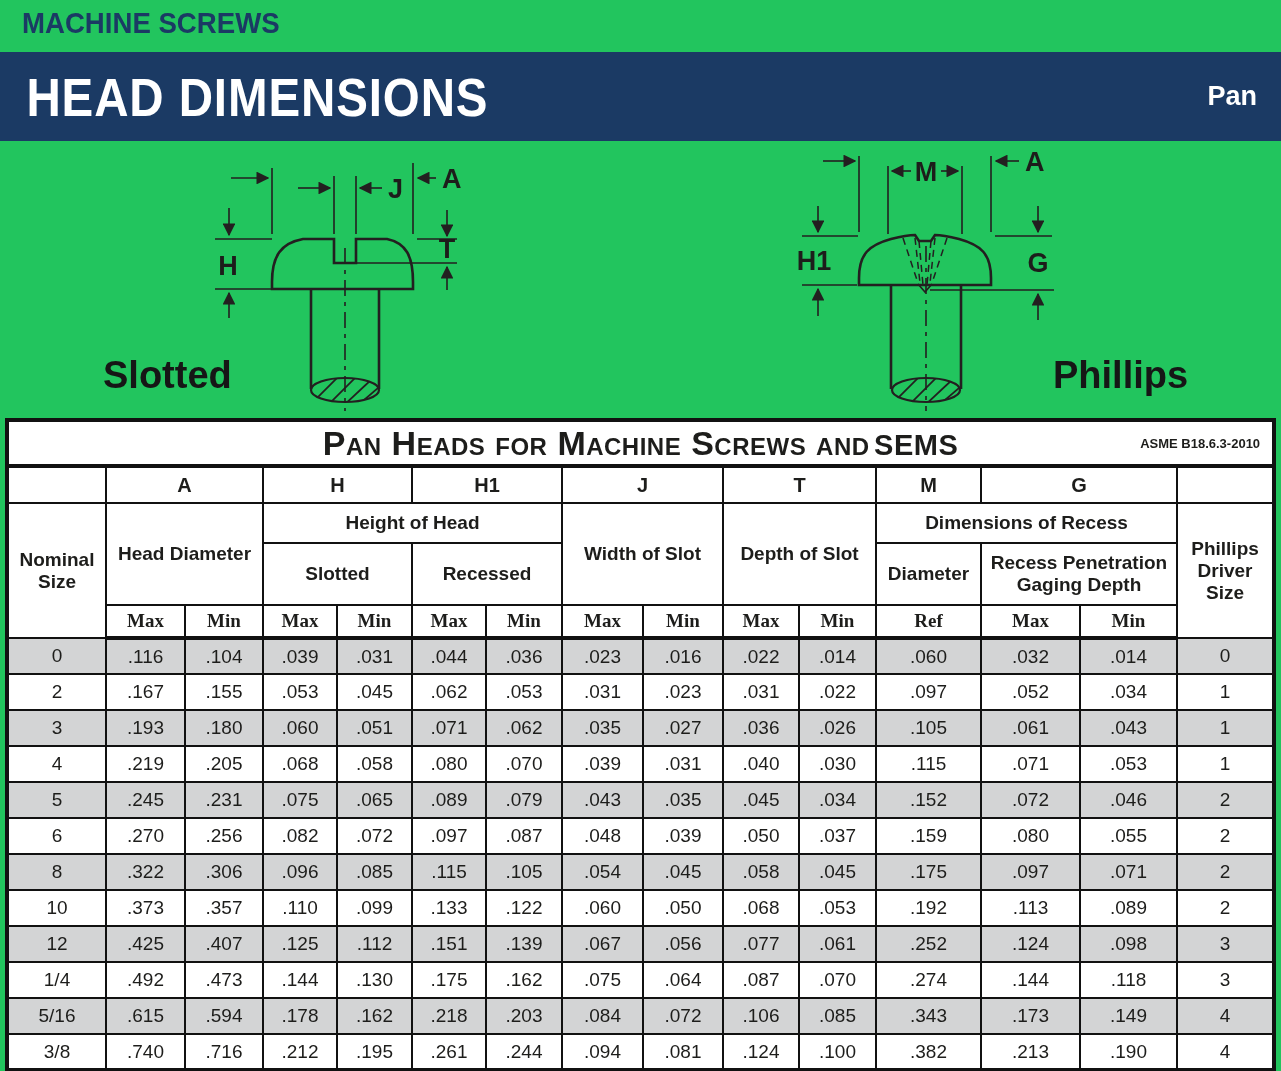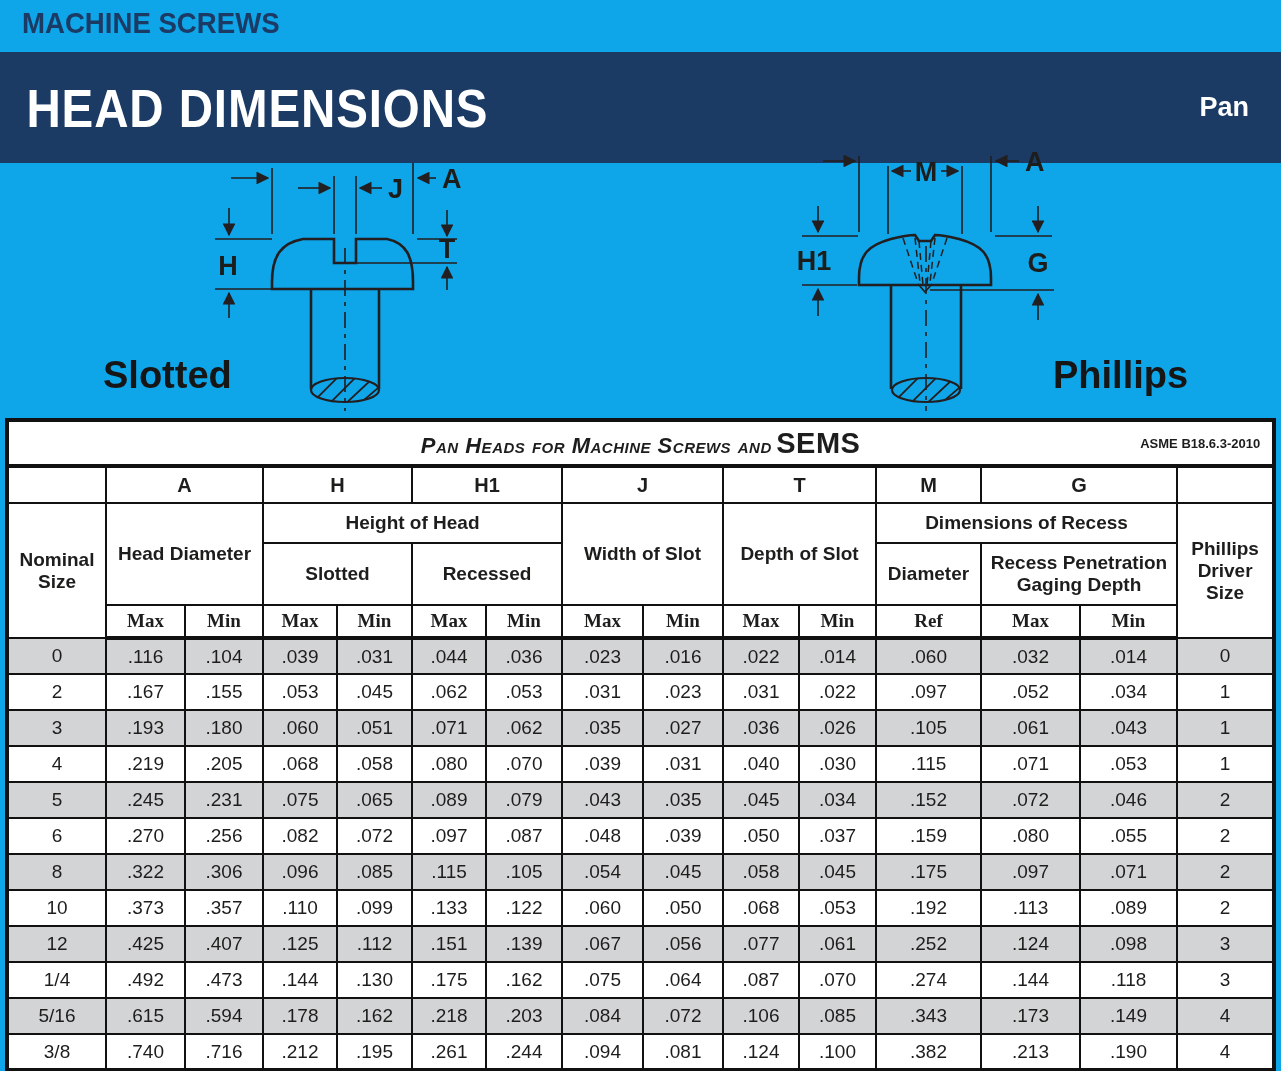--- a/index.html
+++ b/index.html
@@ -5,60 +5,60 @@
   :root{
     --navy:#1b3a64;
     --ink:#1d1d1b;
     --line:#231f20;
     --shade:#d3d4d5;
     --border:#111111;
   }
   *{margin:0;padding:0;box-sizing:border-box;}
   html,body{background:#ffffff;}
   #page{
-    position:relative;width:1281px;height:1071px;background:#0ea5e9;overflow:hidden;
+    position:relative;width:1281px;height:1071px;background:#22c55e;overflow:hidden;
     font-family:"Liberation Sans","DejaVu Sans",sans-serif;color:var(--ink);
   }
   
   .kicker{
     position:absolute;left:22px;top:6px;font-size:30px;font-weight:bold;color:var(--navy);
     transform:scaleX(.92);transform-origin:left center;letter-spacing:0px;white-space:nowrap;
   }
   
   .banner{
-    position:absolute;left:0;top:52px;width:1281px;height:111px;background:var(--navy);
+    position:absolute;left:0;top:52px;width:1281px;height:89px;background:var(--navy);
     display:flex;align-items:center;justify-content:space-between;
   }
   .banner-title{
     color:#fff;font-size:54px;font-weight:bold;padding-left:30px;
     transform:scaleX(.88);transform-origin:left center;letter-spacing:1px;white-space:nowrap;
   }
   .banner-right{
-    color:#fff;font-weight:bold;font-size:27px;line-height:37px;text-align:right;padding-right:32px;margin-left:26px;
+    color:#fff;font-weight:bold;font-size:27px;line-height:37px;text-align:right;padding-right:24px;margin-left:26px;
   }
   
   .diagram{position:absolute;}
   .diagram svg{display:block;}
   .dwg{stroke:var(--line);fill:none;}
   .dim{stroke:var(--line);stroke-width:1.6;fill:none;}
   .dimtext{font-family:"Liberation Sans","DejaVu Sans",sans-serif;font-weight:bold;font-size:27px;fill:var(--ink);}
   .caption{font-family:"Liberation Sans","DejaVu Sans",sans-serif;font-weight:bold;font-size:38px;fill:#161616;}
   
   .spec-table{
     position:absolute;left:5px;top:418px;width:1271px;
     border-collapse:collapse;table-layout:fixed;
     font-family:"Liberation Sans","DejaVu Sans",sans-serif;
   }
   .spec-table th,.spec-table td{
     border:2px solid var(--border);text-align:center;vertical-align:middle;
     background:#fff;color:var(--ink);padding:0 2px;
   }
   .spec-table{border:4px solid var(--border);}
   .title-row th{height:46px;border-bottom:4px solid var(--border);position:relative;}
-  .tbl-title{font-weight:bold;font-size:22px;font-variant:small-caps;letter-spacing:.5px;font-style:italic;}
+  .tbl-title{font-weight:bold;font-size:34px;font-variant:small-caps;letter-spacing:.5px;}
   .tbl-title-caps{font-weight:bold;font-size:29px;letter-spacing:.5px;}
   .asme{position:absolute;right:12px;top:50%;transform:translateY(-50%);font-size:13px;font-weight:bold;}
   .letter-row th{height:37px;font-size:20px;font-weight:bold;}
   .gh th{font-size:19px;font-weight:bold;}
   .hr2{height:40px;}
   .hr3{height:62px;}
   .subheader{height:33px;}
   .subheader th{font-size:19px;font-weight:bold;border-bottom:4px solid var(--border);font-family:Liberation Serif, serif;}
   .spec-table tbody td{height:36px;font-size:19px;font-weight:normal;}
   .spec-table tbody tr.shaded td{background:var(--shade);}

